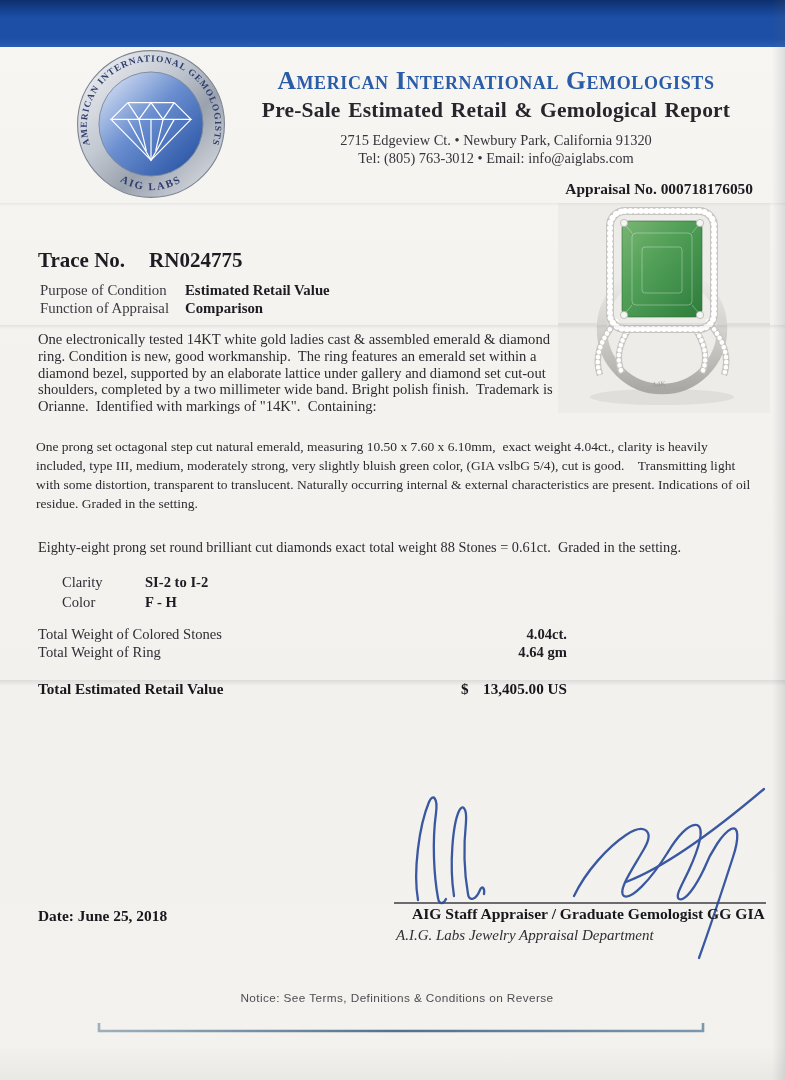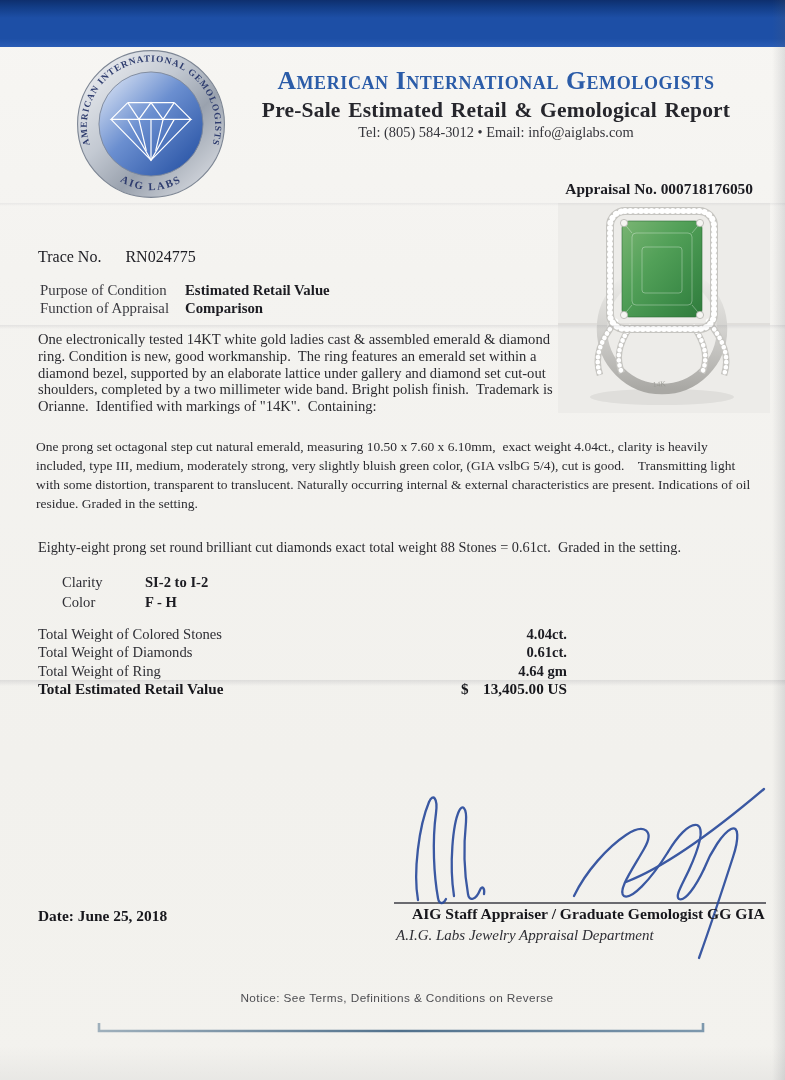--- a/index.html
+++ b/index.html
@@ -15,21 +15,21 @@
   
   .header-text { left:208px; top:66px; width:576px; text-align:center; }
   .org-name { font-variant:small-caps; font-weight:bold; font-size:25.5px; letter-spacing:.6px;
     color:#2b5ca8; line-height:30px; }
   .report-title { font-weight:bold; font-size:21.5px; color:#26262c; line-height:26px; margin-top:1px;
     letter-spacing:.2px; word-spacing:2px; }
   .addr { font-size:14.4px; color:#35353b; line-height:18px; margin-top:8px; }
   .addr2 { font-size:14.4px; color:#35353b; line-height:18px; }
   .appraisal-no { right:32px; top:180px; font-weight:bold; font-size:15.4px; color:#1c1c22; }
   
-  .trace-row { left:38px; top:248px; font-weight:normal; font-size:16px; color:#1c1c22; }
+  .trace-row { left:38px; top:248px; font-weight:bold; font-size:21px; color:#1c1c22; }
   .trace-row .val { margin-left:24px; }
   .kv { left:40px; width:480px; font-size:14.8px; }
   .kv .k { color:#3a3a40; }
   .kv .v { position:absolute; left:145px; font-weight:bold; color:#1c1c22; }
   .para { white-space:pre-wrap; }
   .para-item { left:38px; top:331px; width:531px; font-size:14.6px; line-height:16.8px; }
   .para-emerald { left:36px; top:437px; width:720px; font-size:13.5px; line-height:19px; }
   .para-diamonds { left:38px; top:539px; width:722px; font-size:14.3px; }
   .grades { left:62px; top:574px; width:300px; font-size:14.6px; }
   .grade-row { position:relative; height:19.6px; }
@@ -97,21 +97,22 @@
       <textPath href="#arcTop" startOffset="1%">AMERICAN INTERNATIONAL GEMOLOGISTS</textPath>
     </text>
     <text font-family="Liberation Serif, DejaVu Serif, serif" font-size="11.5" font-weight="bold" fill="#2e3c6e" letter-spacing="2" text-anchor="middle">
       <textPath href="#arcBot" startOffset="50%">AIG LABS</textPath>
     </text>
   </svg>
 
   <div class="abs header-text">
     <div class="org-name">American International Gemologists</div>
     <div class="report-title">Pre-Sale Estimated Retail &amp; Gemological Report</div>
-    <div class="addr2">Tel: (805) 584-3012 • Email: info@aiglabs.com</div>
+    <div class="addr">2715 Edgeview Ct. • Newbury Park, California 91320</div>
+    <div class="addr2">Tel: (805) 763-3012 • Email: info@aiglabs.com</div>
   </div>
 
   <div class="abs appraisal-no">Appraisal No. 000718176050</div>
 
   <svg class="abs" style="left:558px; top:203px;" width="212" height="210" viewBox="0 0 212 210">
     <defs>
       <linearGradient id="emGrad" x1="0" y1="0" x2="1" y2="1">
         <stop offset="0" stop-color="#7ab573"></stop>
           <stop offset="0.4" stop-color="#52a058"></stop>
         <stop offset="0.72" stop-color="#3e8d49"></stop>
@@ -184,24 +185,20 @@
     <div class="grade-row">
       <span class="gl">Color</span>
       <span class="gv">F - H</span>
     </div>
   </div>
 
   <div class="abs totals">
     <div class="total-row">
       <span class="tl">Total Weight of Colored Stones</span>
       <span class="tv">4.04ct.</span>
-    </div>
-    <div class="total-row">
-      <span class="tl">Total Weight of Diamonds</span>
-      <span class="tv">0.61ct.</span>
     </div>
     <div class="total-row">
       <span class="tl">Total Weight of Ring</span>
       <span class="tv">4.64 gm</span>
     </div>
   </div>
 
   <div class="abs total-value-row">
     <span>Total Estimated Retail Value</span>
     <span class="cur">$</span>

